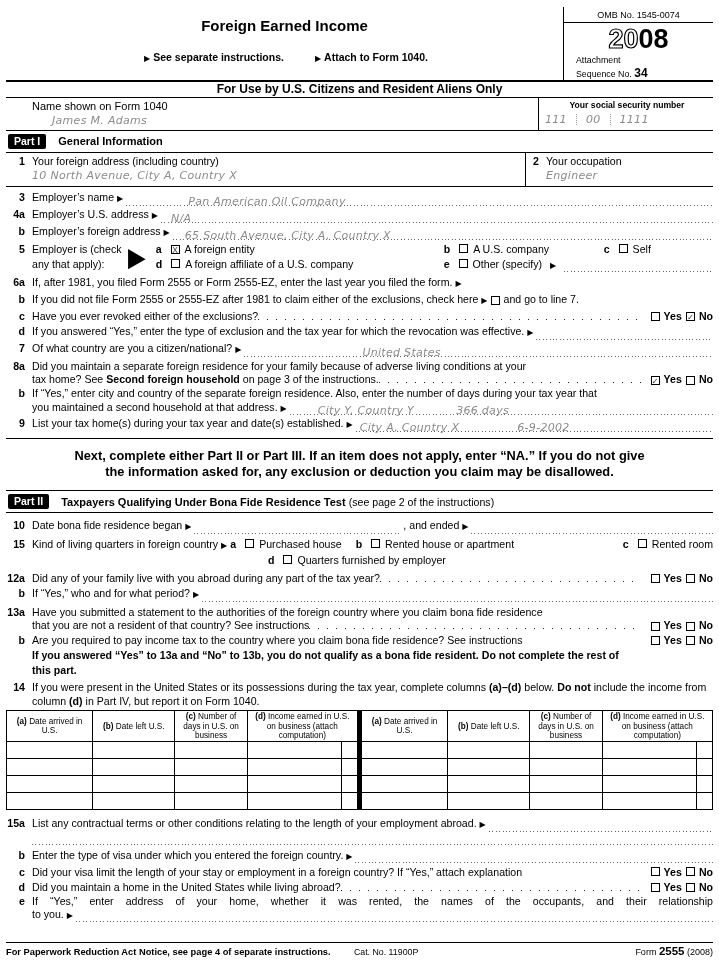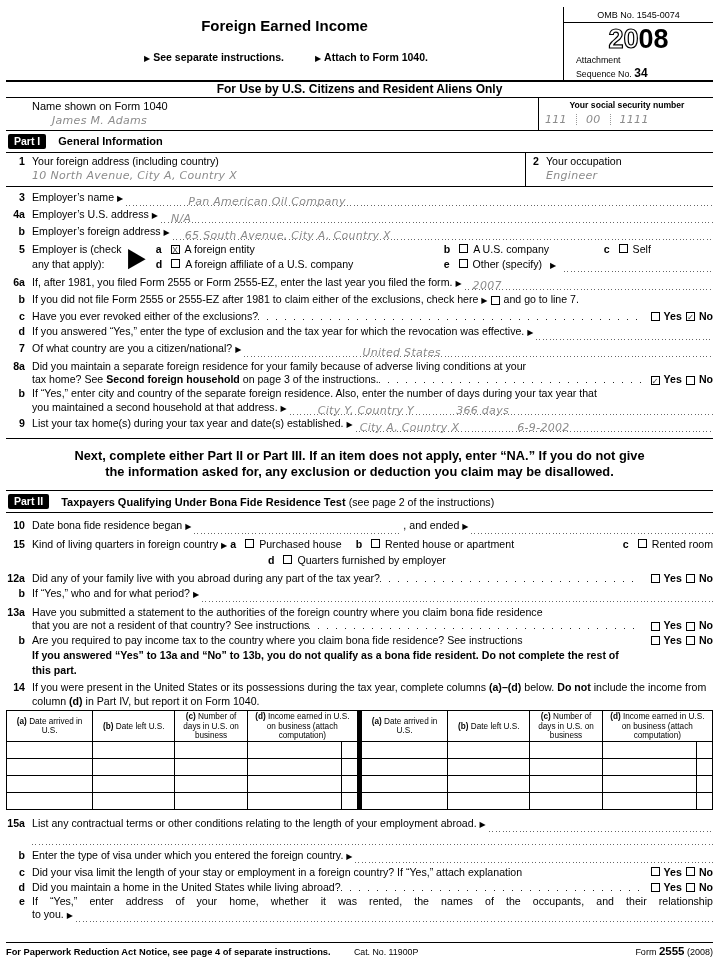--- a/index.html
+++ b/index.html
@@ -237,23 +237,20 @@
             <span class="fill"></span>
           </div>
         </div>
       </div>
     </div>
 
     <div class="row">
       <span class="num">6a</span>
       <span class="rtxt">If, after 1981, you filed Form 2555 or Form 2555-EZ, enter the last year you filed the form.</span>
       <span class="arr">▶</span>
-      <span class="fill">
-          <span class="hand" style="margin-left:8px">2007</span>
-        </span>
     </div>
 
     <div class="row">
       <span class="num">b</span>
       <span class="rtxt">If you did not file Form 2555 or 2555-EZ after 1981 to claim either of the exclusions, check here</span>
       <span class="arr">▶</span>
       <span class="cb gap-r" style="align-self:center"></span>
       <span class="rtxt">and go to line 7.</span>
     </div>
 

